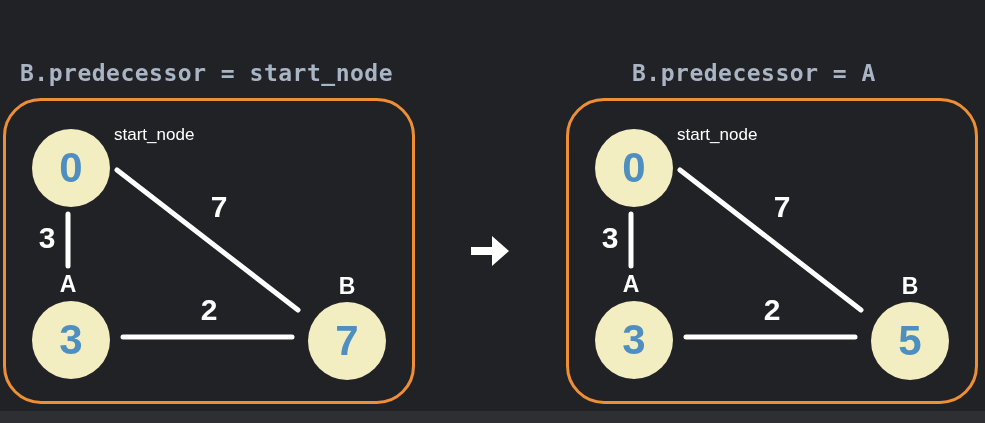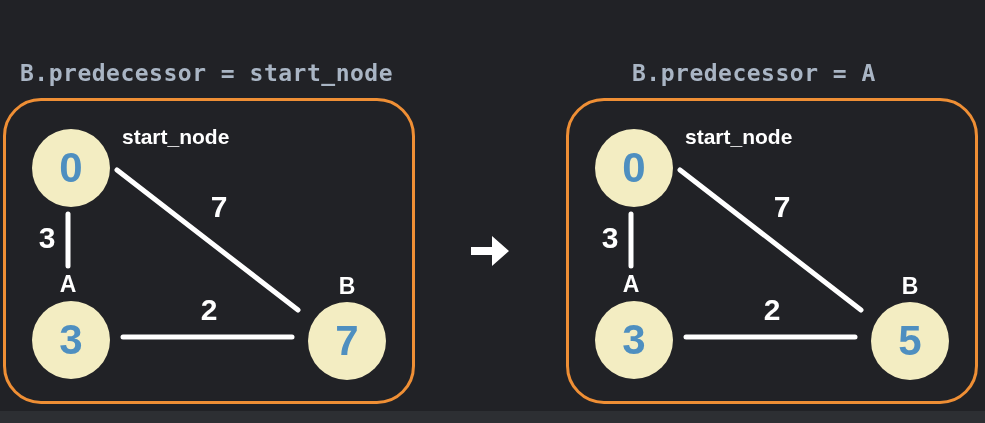--- a/index.html
+++ b/index.html
@@ -54,21 +54,21 @@
   .node-start { left: 26px;  top: 28px; }
   .node-a     { left: 26px;  top: 200px; }
   .node-b     { left: 302px; top: 201px; }
 
   .lbl {
     position: absolute;
     color: #ffffff;
     transform: translate(-50%, -50%);
     white-space: nowrap;
   }
-  .start-label { font-size: 21px; font-weight: 700; transform: none; left: 116px; top: 24px; }
+  .start-label { font-size: 17px; font-weight: 400; transform: none; left: 108px; top: 24px; }
   .node-label  { font-size: 23px; font-weight: bold; }
   .edge-weight { font-size: 30px; font-weight: bold; }
 
   .lbl-a { left: 62px;  top: 183px; }
   .lbl-b { left: 341px; top: 185px; }
   .w-3   { left: 41px;  top: 137px; }
   .w-7   { left: 213px; top: 106px; }
   .w-2   { left: 203px; top: 209px; }
 
   .transition-arrow {

